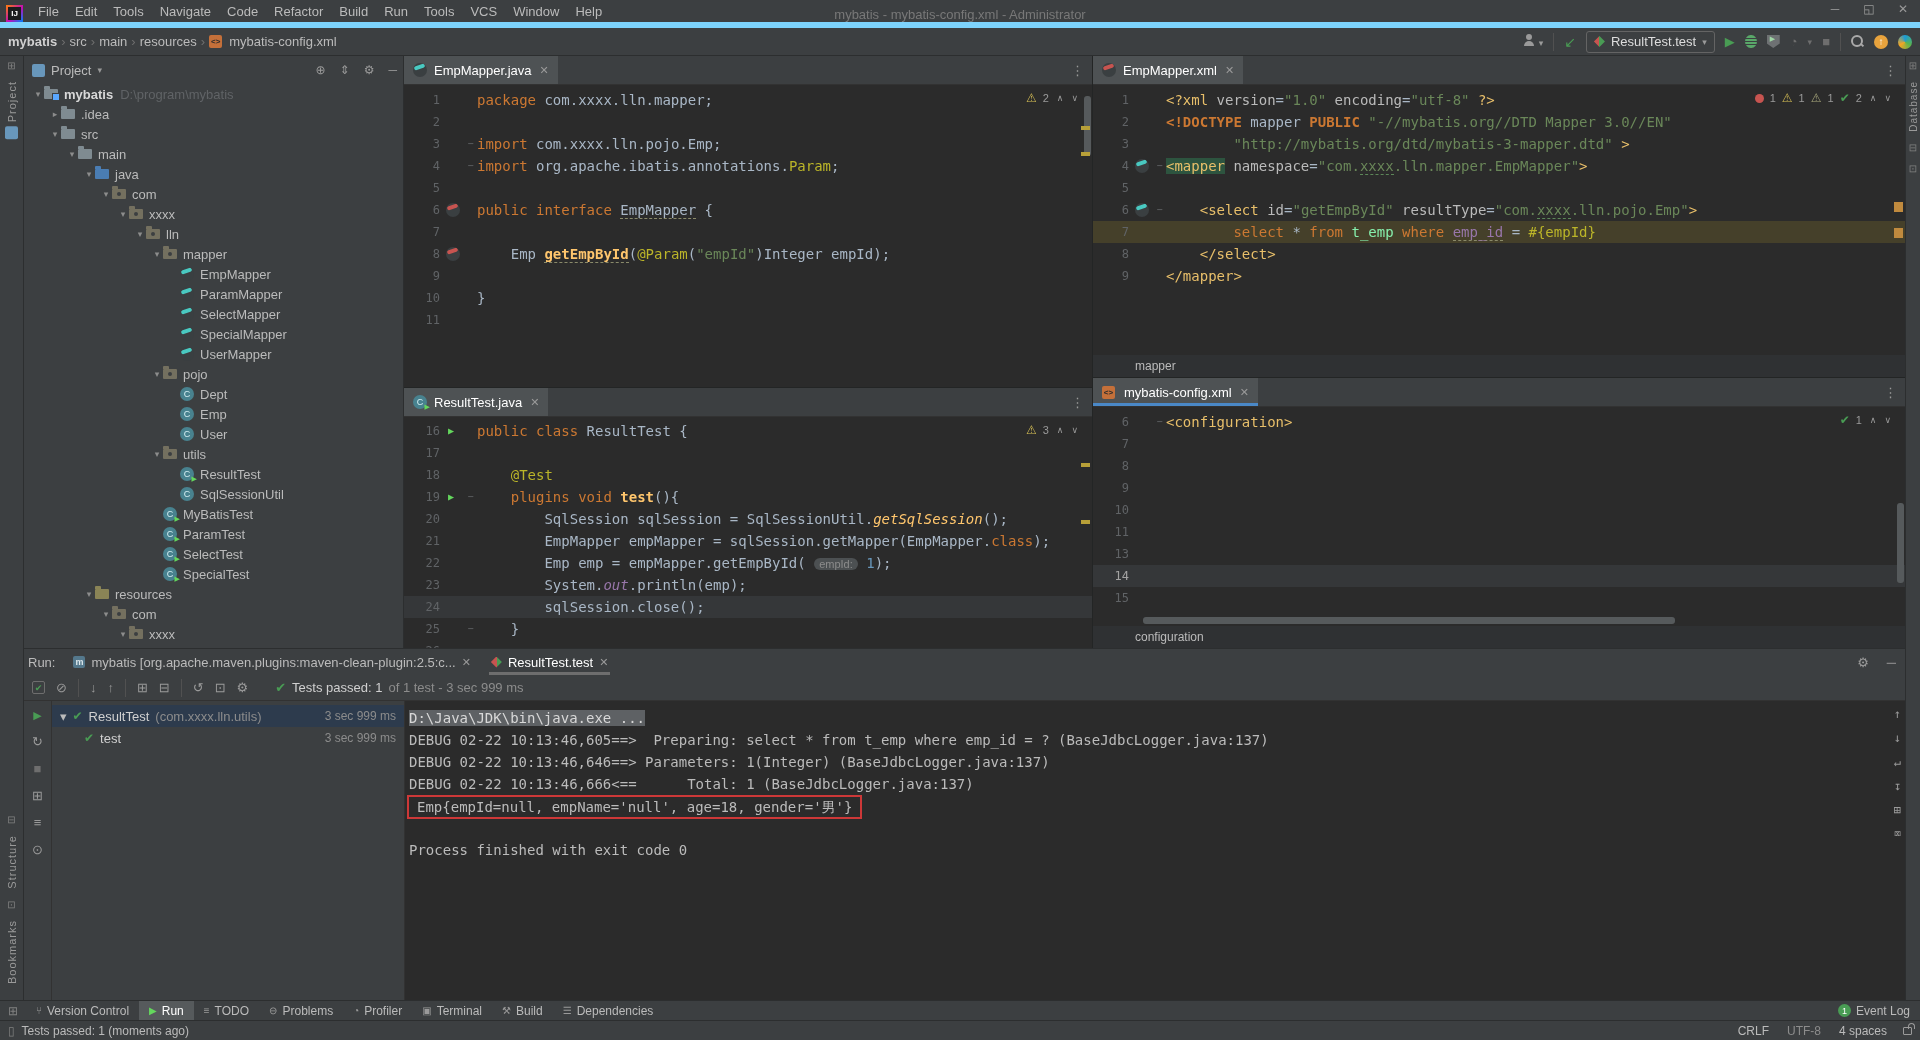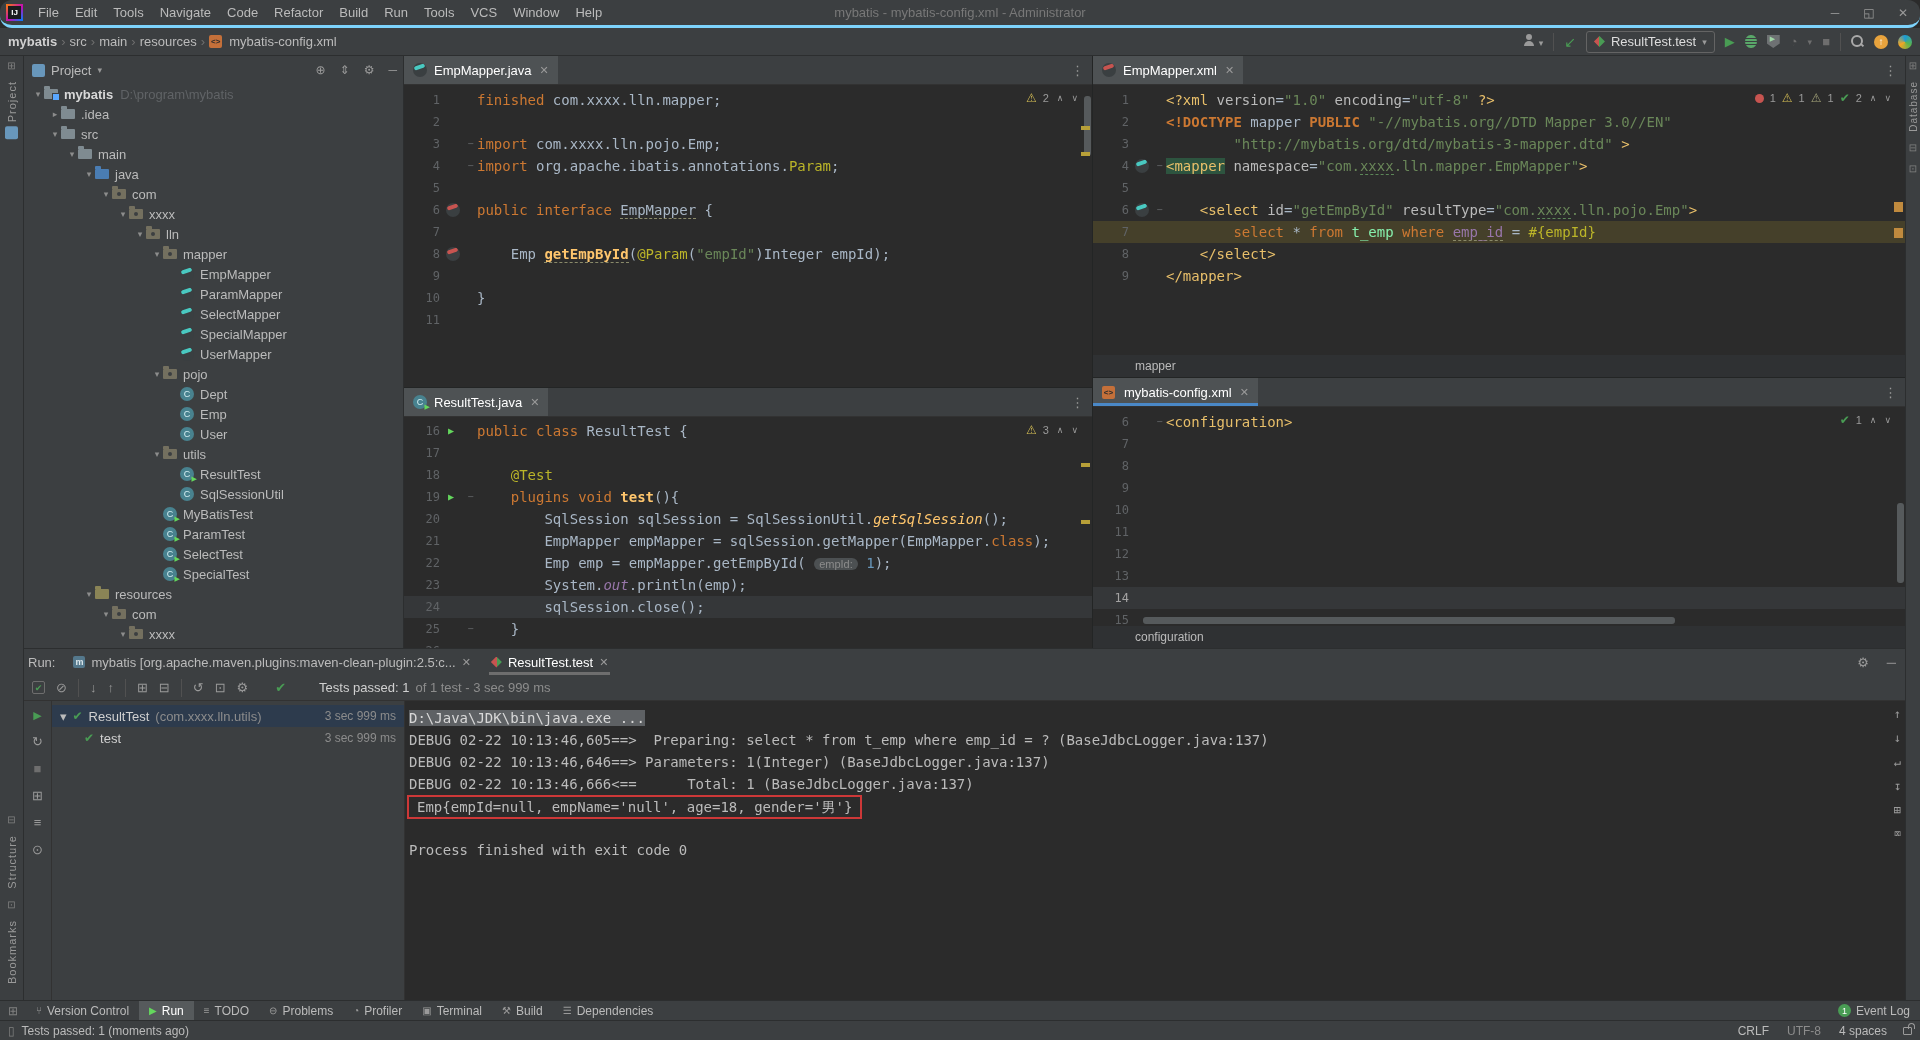--- a/index.html
+++ b/index.html
@@ -1,20 +1,20 @@
 <!DOCTYPE html>
 <html><head>
 <meta charset="utf-8">
 <style>
   * { margin:0; padding:0; box-sizing:border-box; }
   html,body { width:1920px; height:1040px; background:#2b2b2b; font-family:"Liberation Sans",sans-serif; overflow:hidden; }
   #app { width:1920px; height:1040px; display:flex; flex-direction:column; color:#bbbbbb; font-size:13px; }
 
   
-  .titlebar { height:28px; background:#3c3f41; border-bottom:3px solid #7dd3fc; display:flex; align-items:center; position:relative; flex:0 0 28px;border-radius:12px; }
+  .titlebar { height:28px; background:#3c3f41; border-bottom:6px solid #7dd3fc; display:flex; align-items:flex-end; position:relative; flex:0 0 28px; }
   .logo { width:17px; height:17px; margin:0 8px 0 6px; background:#1b1d1e; border:2px solid; border-image:linear-gradient(135deg,#f97a12,#c10cb6 55%,#087cfa) 1; color:#fff; font-size:8px; font-weight:bold; display:flex; align-items:center; justify-content:center; }
   .menu { display:flex; gap:2px; }
   .menu span { padding:3px 7px; color:#bbbbbb; }
   .win-title { position:absolute; left:0; right:0; text-align:center; color:#787878; pointer-events:none; }
   .winbtns { margin-left:auto; display:flex; }
   .winbtn { width:34px; height:27px; display:flex; align-items:center; justify-content:center; color:#9a9a9a; font-size:12px; }
 
   
   .navbar { height:28px; background:#3c3f41; border-bottom:1px solid #2c2e2f; display:flex; align-items:center; padding:0 8px; flex:0 0 28px; }
   .crumbs { display:flex; align-items:center; gap:4px; }
@@ -130,21 +130,21 @@
   .rtab.sel::after { content:''; position:absolute; left:8px; right:8px; bottom:0; height:3px; background:#6e6e6e; }
   .rtab .x { color:#9a9a9a; font-size:11px; }
   .mvn-ic { width:12px; height:12px; background:#54788c; border-radius:2px; color:#dfe9ee; font-size:9px; font-weight:bold; display:inline-flex; align-items:center; justify-content:center; }
   .run-head .grow { flex:1; }
   .run-head .hic { display:flex; align-items:center; padding:0 9px; color:#9a9a9a; }
   .run-tbar { height:26px; display:flex; align-items:center; gap:11px; padding-left:8px; border-bottom:1px solid #323232; flex:0 0 26px; }
   .run-tbar .tic { color:#9a9a9a; font-size:13px; }
   .run-tbar .chk { width:13px; height:13px; border:1px solid #6e6e6e; border-radius:2px; color:#499c54; font-size:9px; display:inline-flex; align-items:center; justify-content:center; }
   .run-status { margin-left:16px; display:flex; gap:6px; align-items:center; }
   .run-status .okc { color:#499c54; }
-  .run-status .b { color:#d0d0d0;margin-left:27px; }
+  .run-status .b { color:#d0d0d0; }
   .run-status .g { color:#8c8c8c; }
   .run-body { flex:1; display:flex; min-height:0; }
   .run-left { width:28px; border-right:1px solid #323232; display:flex; flex-direction:column; align-items:center; gap:12px; padding-top:8px; color:#9a9a9a; font-size:13px; flex:0 0 28px; }
   .ttree { width:353px; border-right:1px solid #323232; padding-top:4px; flex:0 0 353px; font-size:13px; }
   .ttrow { height:22px; display:flex; align-items:center; padding:0 8px; gap:6px; }
   .ttrow.sel { background:#2d3b4d; }
   .ttrow .ck { color:#499c54; font-size:12px; }
   .ttrow .nm { color:#d0d0d0; }
   .ttrow .sb { color:#8c8c8c; }
   .ttrow .tm { margin-left:auto; color:#8c8c8c; font-size:12px; }
@@ -483,21 +483,21 @@
                 </div>
                 <div class="more">⋮</div>
               </div>
               <div class="insp">
                 <span class="w">⚠</span>
                   <span>2</span>
                 <span class="nav">∧</span>
                 <span class="nav">∨</span>
               </div>
               <div class="ebody" style="top:29px; padding-top:4px;" id="ed-emp_java">
-                  <div class="code-line"><span class="ln">1</span><span class="gic"></span><span class="fold"></span><span class="ctext"><span class="tk-k">finished </span><span class="tk-p">com.xxxx.lln.mapper;</span></span></div>
+                  <div class="code-line"><span class="ln">1</span><span class="gic"></span><span class="fold"></span><span class="ctext"><span class="tk-k">package </span><span class="tk-p">com.xxxx.lln.mapper;</span></span></div>
                   <div class="code-line"><span class="ln">2</span><span class="gic"></span><span class="fold"></span><span class="ctext"></span></div>
                   <div class="code-line"><span class="ln">3</span><span class="gic"></span><span class="fold">−</span><span class="ctext"><span class="tk-k">import </span><span class="tk-p">com.xxxx.lln.pojo.Emp;</span></span></div>
                   <div class="code-line"><span class="ln">4</span><span class="gic"></span><span class="fold">−</span><span class="ctext"><span class="tk-k">import </span><span class="tk-p">org.apache.ibatis.annotations.</span><span class="tk-a">Param</span><span class="tk-p">;</span></span></div>
                   <div class="code-line"><span class="ln">5</span><span class="gic"></span><span class="fold"></span><span class="ctext"></span></div>
                   <div class="code-line"><span class="ln">6</span><span class="gic"><span class="ic-mapred"></span></span><span class="fold"></span><span class="ctext"><span class="tk-k">public interface </span><span class="tk-p tk-wave">EmpMapper</span><span class="tk-p"> {</span></span></div>
                   <div class="code-line"><span class="ln">7</span><span class="gic"></span><span class="fold"></span><span class="ctext"></span></div>
                   <div class="code-line"><span class="ln">8</span><span class="gic"><span class="ic-mapred"></span></span><span class="fold"></span><span class="ctext"><span class="tk-p">    Emp </span><span class="tk-m tk-wave">getEmpById</span><span class="tk-p">(</span><span class="tk-a">@Param</span><span class="tk-p">(</span><span class="tk-s">"empId"</span><span class="tk-p">)Integer empId);</span></span></div>
                   <div class="code-line"><span class="ln">9</span><span class="gic"></span><span class="fold"></span><span class="ctext"></span></div>
                   <div class="code-line"><span class="ln">10</span><span class="gic"></span><span class="fold"></span><span class="ctext"><span class="tk-p">}</span></span></div>
                   <div class="code-line"><span class="ln">11</span><span class="gic"></span><span class="fold"></span><span class="ctext"></span></div>
@@ -595,21 +595,20 @@
                 <span class="nav">∧</span>
                 <span class="nav">∨</span>
               </div>
               <div class="ebody" style="top:29px; padding-top:4px;" id="ed-config_xml">
                   <div class="code-line"><span class="ln">6</span><span class="gic"></span><span class="fold">−</span><span class="ctext"><span class="tk-t">&lt;configuration&gt;</span></span></div>
                   <div class="code-line"><span class="ln">7</span><span class="gic"></span><span class="fold"></span><span class="ctext"></span></div>
                   <div class="code-line"><span class="ln">8</span><span class="gic"></span><span class="fold"></span><span class="ctext"></span></div>
                   <div class="code-line"><span class="ln">9</span><span class="gic"></span><span class="fold"></span><span class="ctext"></span></div>
                   <div class="code-line"><span class="ln">10</span><span class="gic"></span><span class="fold"></span><span class="ctext"></span></div>
                   <div class="code-line"><span class="ln">11</span><span class="gic"></span><span class="fold"></span><span class="ctext"></span></div>
-                  <div class="code-line"><span class="ln">12</span><span class="gic"></span><span class="fold"></span><span class="ctext"></span></div>
                   <div class="code-line"><span class="ln">13</span><span class="gic"></span><span class="fold"></span><span class="ctext"></span></div>
                   <div class="code-line l-cur"><span class="ln bright">14</span><span class="gic"></span><span class="fold"></span><span class="ctext"></span></div>
                   <div class="code-line"><span class="ln">15</span><span class="gic"></span><span class="fold"></span><span class="ctext"></span></div>
                 </div>
               <div class="vscroll" style="top:125px; height:80px;"></div>
               <div class="hscroll" style="left:50px; right:230px; bottom:24px;"></div>
               <div class="bcrumb">configuration</div>
             </div>
           </div>
         </div>

